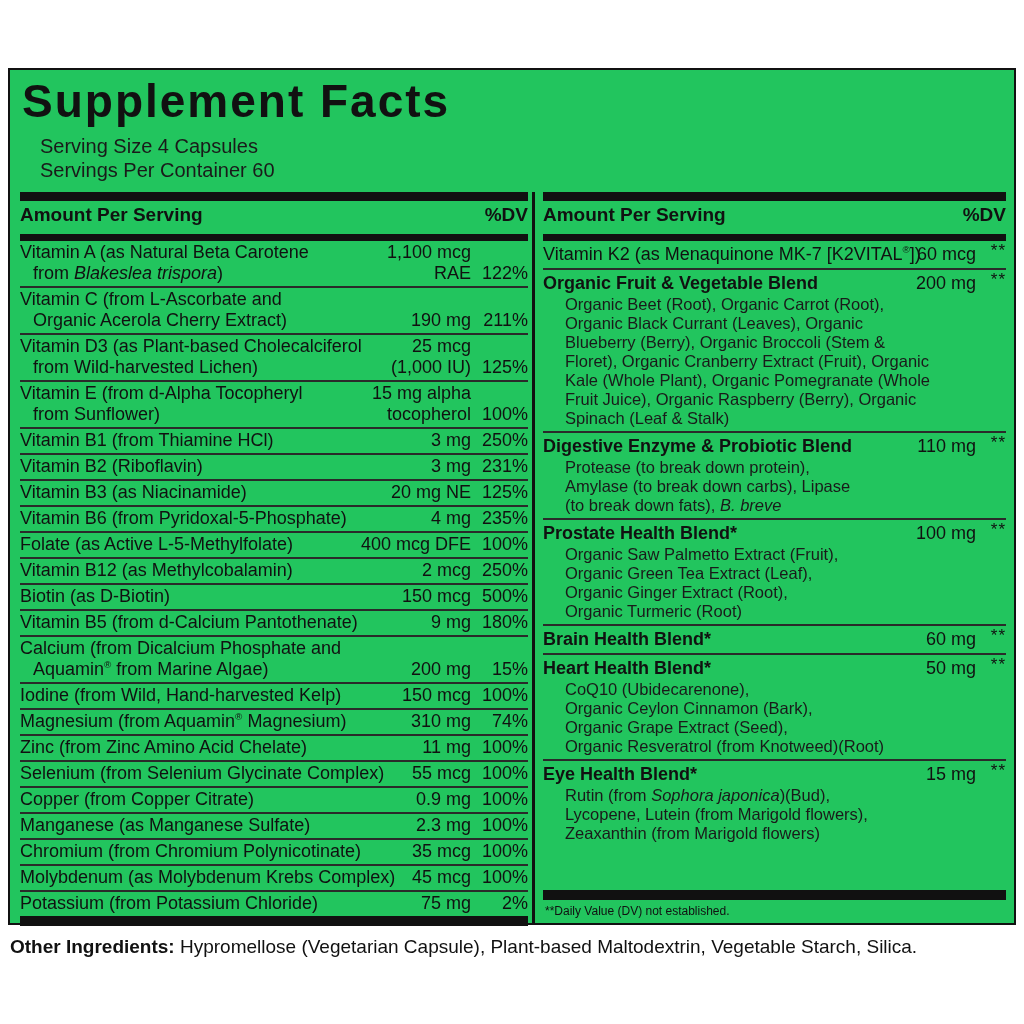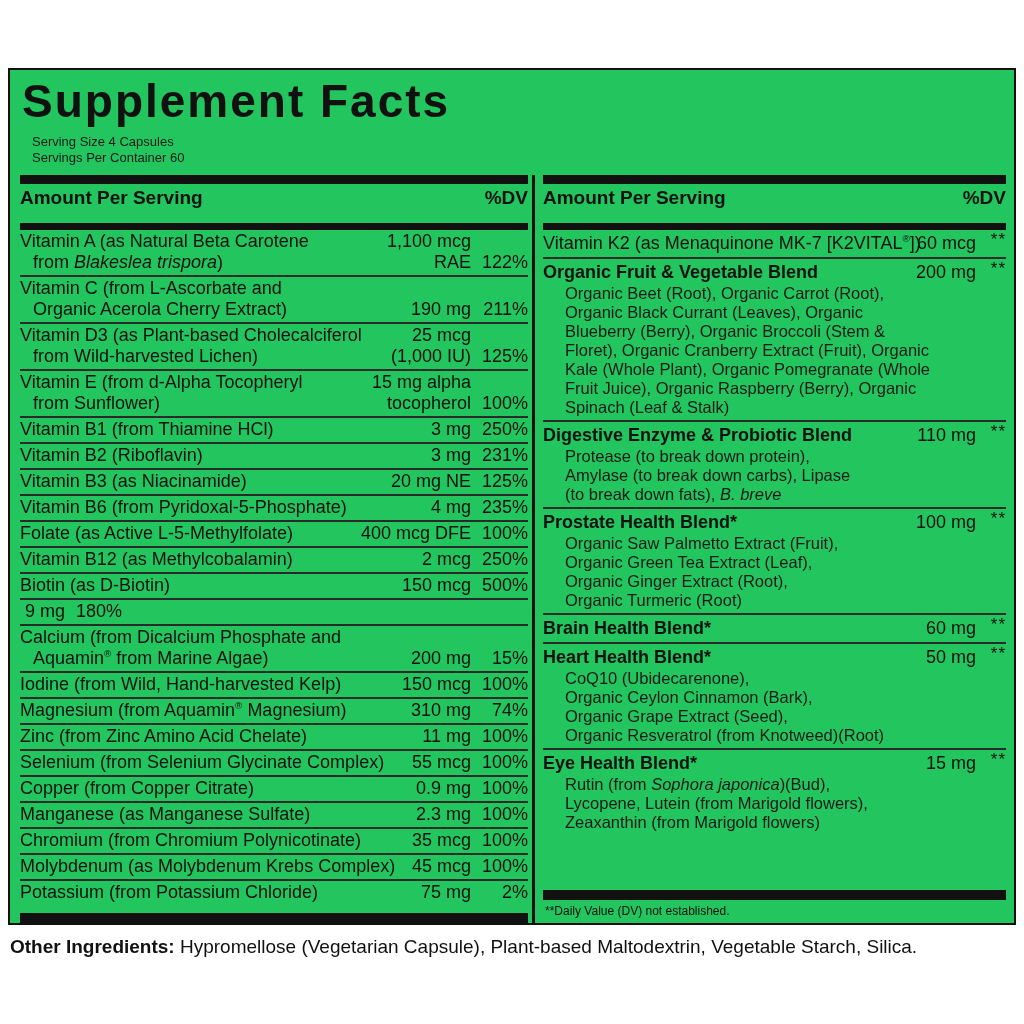--- a/index.html
+++ b/index.html
@@ -15,31 +15,31 @@
     width: 1008px; height: 857px;
     border: 2.5px solid #111;
     padding: 6px 8px 0 10px;
     display: flex; flex-direction: column;
     background: #22c55e;
   }
   .title {
     font-size: 46px; font-weight: bold; letter-spacing: 2px;
     line-height: 1.04; margin: 2px 0 8px 2px; color: #111;
   }
-  .serving-line { font-size: 13px; line-height: 1.22; margin-left: 12px; color: #1a1a1a; }
+  .serving-line { font-size: 20px; line-height: 1.22; margin-left: 20px; color: #1a1a1a; }
   .cols { flex: 1; display: flex; margin-top: 9px; min-height: 0; }
   .col { display: flex; flex-direction: column; min-width: 0; }
   .col-left { width: 512px; padding-right: 4px; }
   .vdivider { width: 3px; background: #111; }
   .col-right { flex: 1; padding-left: 8px; }
   .bar-thick { height: 9px; background: #111; flex: none; }
   .bar-med { height: 7px; background: #111; flex: none; }
   .col-hdr {
     display: flex; justify-content: space-between; align-items: baseline;
-    font-weight: bold; font-size: 19px; padding: 3px 0 14px;
+    font-weight: bold; font-size: 19px; padding: 3px 0 8px;
   }
   
   .nrow {
     display: flex; align-items: flex-end;
     border-bottom: 2px solid #2a2a2a;
     padding: 1px 0 2px; font-size: 18px; line-height: 21px;
   }
   .nrow:last-of-type { border-bottom: none; }
   .nrow-name { flex: 1; white-space: pre-line; padding-left: 13px; text-indent: -13px; min-width: 0; }
   .nrow-amt { text-align: right; white-space: pre-line; margin-left: 5px; flex: none; }
@@ -149,20 +149,21 @@
             <div class="nrow-dv">250%</div>
           </div>
 
           <div class="nrow">
             <div class="nrow-name">Biotin (as D-Biotin)</div>
             <div class="nrow-amt">150 mcg</div>
             <div class="nrow-dv">500%</div>
           </div>
 
           <div class="nrow">
+            <div class="nrow-name">Vitamin B5 (from d-Calcium Pantothenate)</div>
             <div class="nrow-amt">9 mg</div>
             <div class="nrow-dv">180%</div>
           </div>
 
           <div class="nrow">
             <div class="nrow-name">Calcium (from Dicalcium Phosphate and
 Aquamin<sup>®</sup> from Marine Algae)</div>
             <div class="nrow-amt">200 mg</div>
             <div class="nrow-dv">15%</div>
           </div>

